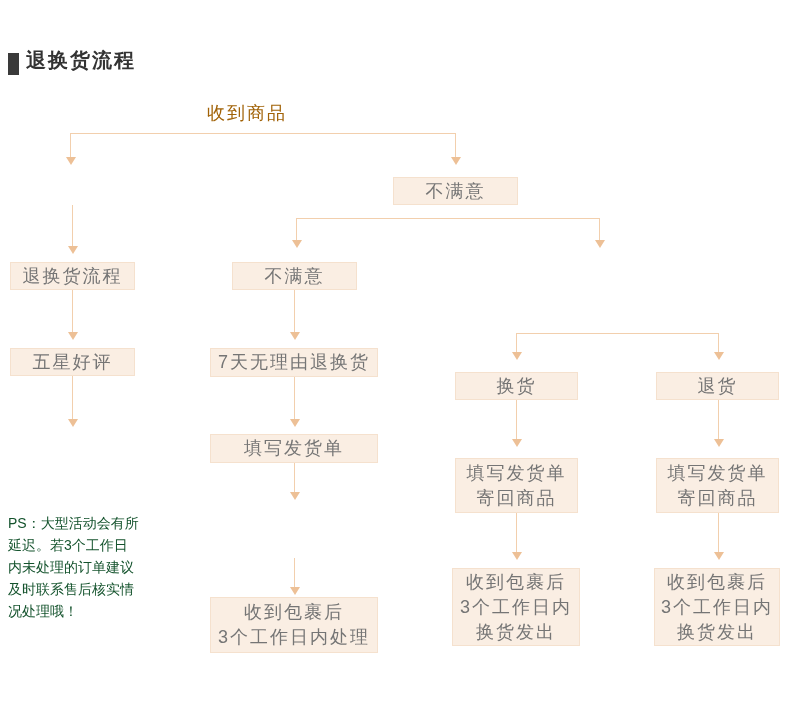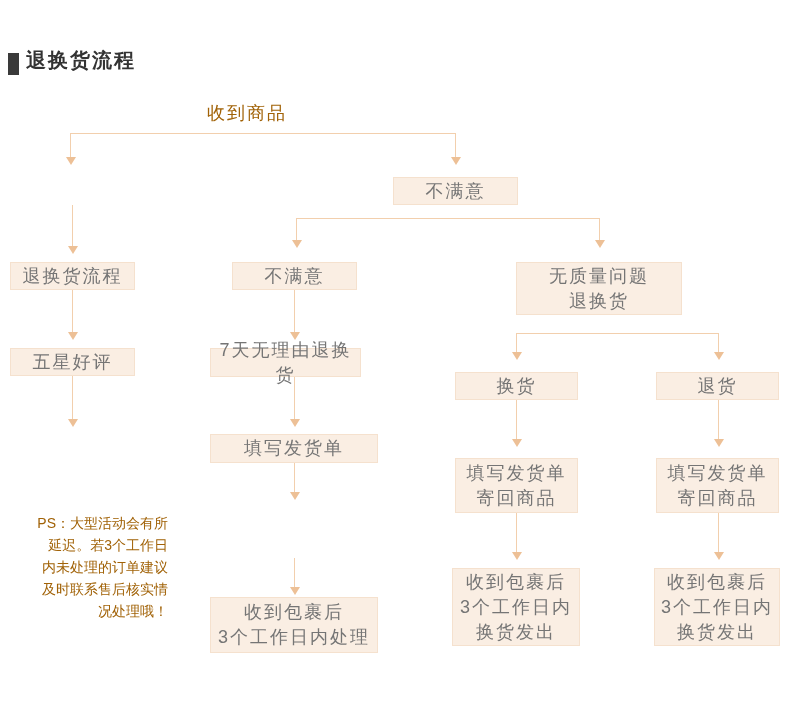--- a/index.html
+++ b/index.html
@@ -29,21 +29,21 @@
   }
   .hline { position:absolute; height:1px; background:#f2cfad; }
   .vline { position:absolute; width:1px;  background:#f2cfad; }
   .arrowhead {
     position:absolute; width:0; height:0;
     border-left:5px solid transparent; border-right:5px solid transparent;
     border-top:8px solid #edc096;
   }
   .ps-note {
     position:absolute; left:8px; top:512px; width:160px;
-    font-size:14px; color:#a16207; line-height:22px; white-space:pre-line;text-align:right;
+    font-size:14px; color:#14532d; line-height:22px; white-space:pre-line;
   }
 </style>
 </head>
 <body>
 
 <div class="canvas">
 
   <div class="title-bar"></div>
   <h1 class="page-title">退换货流程</h1>
 
@@ -68,26 +68,24 @@
   <div class="vline" style="left:72px;top:376px;height:44px"></div>
   <div class="arrowhead" style="left:68px;top:419px"></div>
 
   <div class="hline" style="left:296px;top:218px;width:304px"></div>
   <div class="vline" style="left:296px;top:218px;height:23px"></div>
   <div class="arrowhead" style="left:292px;top:240px"></div>
   <div class="vline" style="left:599px;top:218px;height:23px"></div>
   <div class="arrowhead" style="left:595px;top:240px"></div>
 
   <div class="box" style="left:232px;top:262px;width:125px;height:28px">不满意</div>
-  <div class="box" style="left:516px;top:262px;width:166px;height:53px">无质量问题
-退换货</div>
 
   <div class="vline" style="left:294px;top:290px;height:43px"></div>
   <div class="arrowhead" style="left:290px;top:332px"></div>
-  <div class="box" style="left:210px;top:348px;width:151px;height:29px">7天无理由退换货</div>
+  <div class="box" style="left:210px;top:348px;width:168px;height:29px">7天无理由退换货</div>
 
   <div class="vline" style="left:294px;top:377px;height:43px"></div>
   <div class="arrowhead" style="left:290px;top:419px"></div>
   <div class="box" style="left:210px;top:434px;width:168px;height:29px">填写发货单</div>
 
   <div class="vline" style="left:294px;top:463px;height:30px"></div>
   <div class="arrowhead" style="left:290px;top:492px"></div>
 
   <div class="vline" style="left:294px;top:558px;height:30px"></div>
   <div class="arrowhead" style="left:290px;top:587px"></div>

